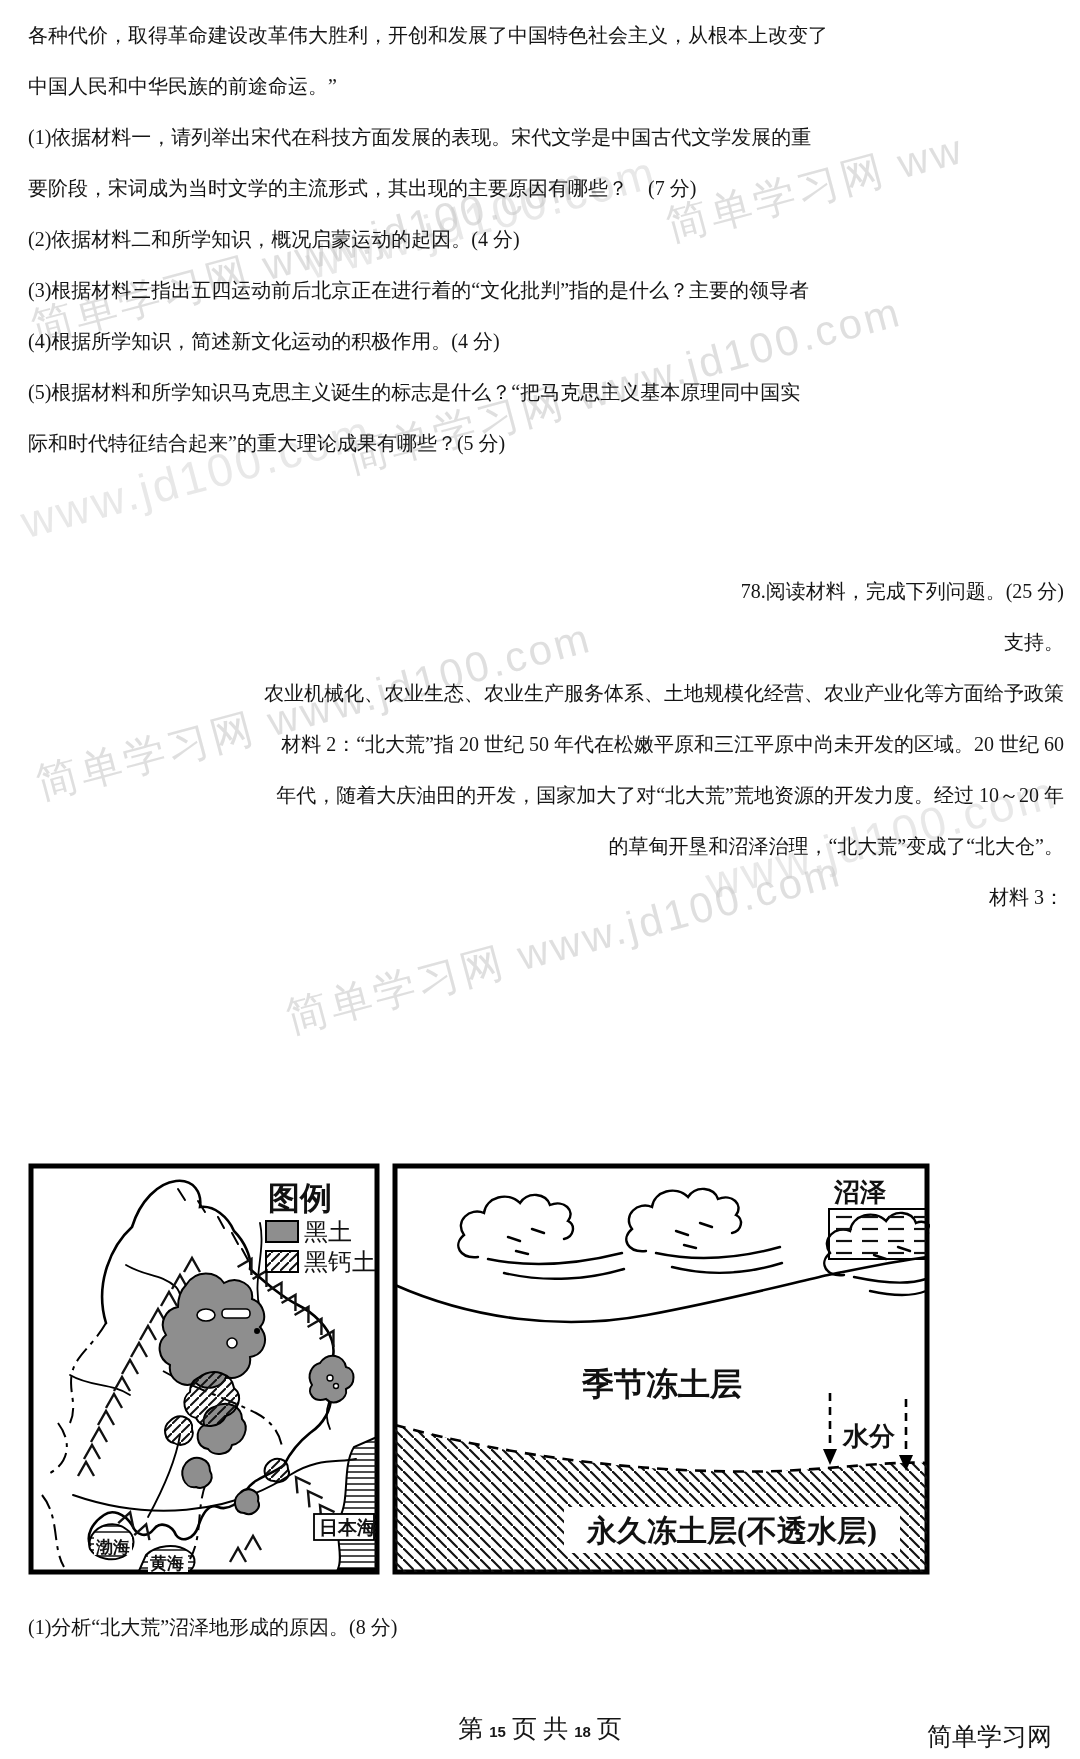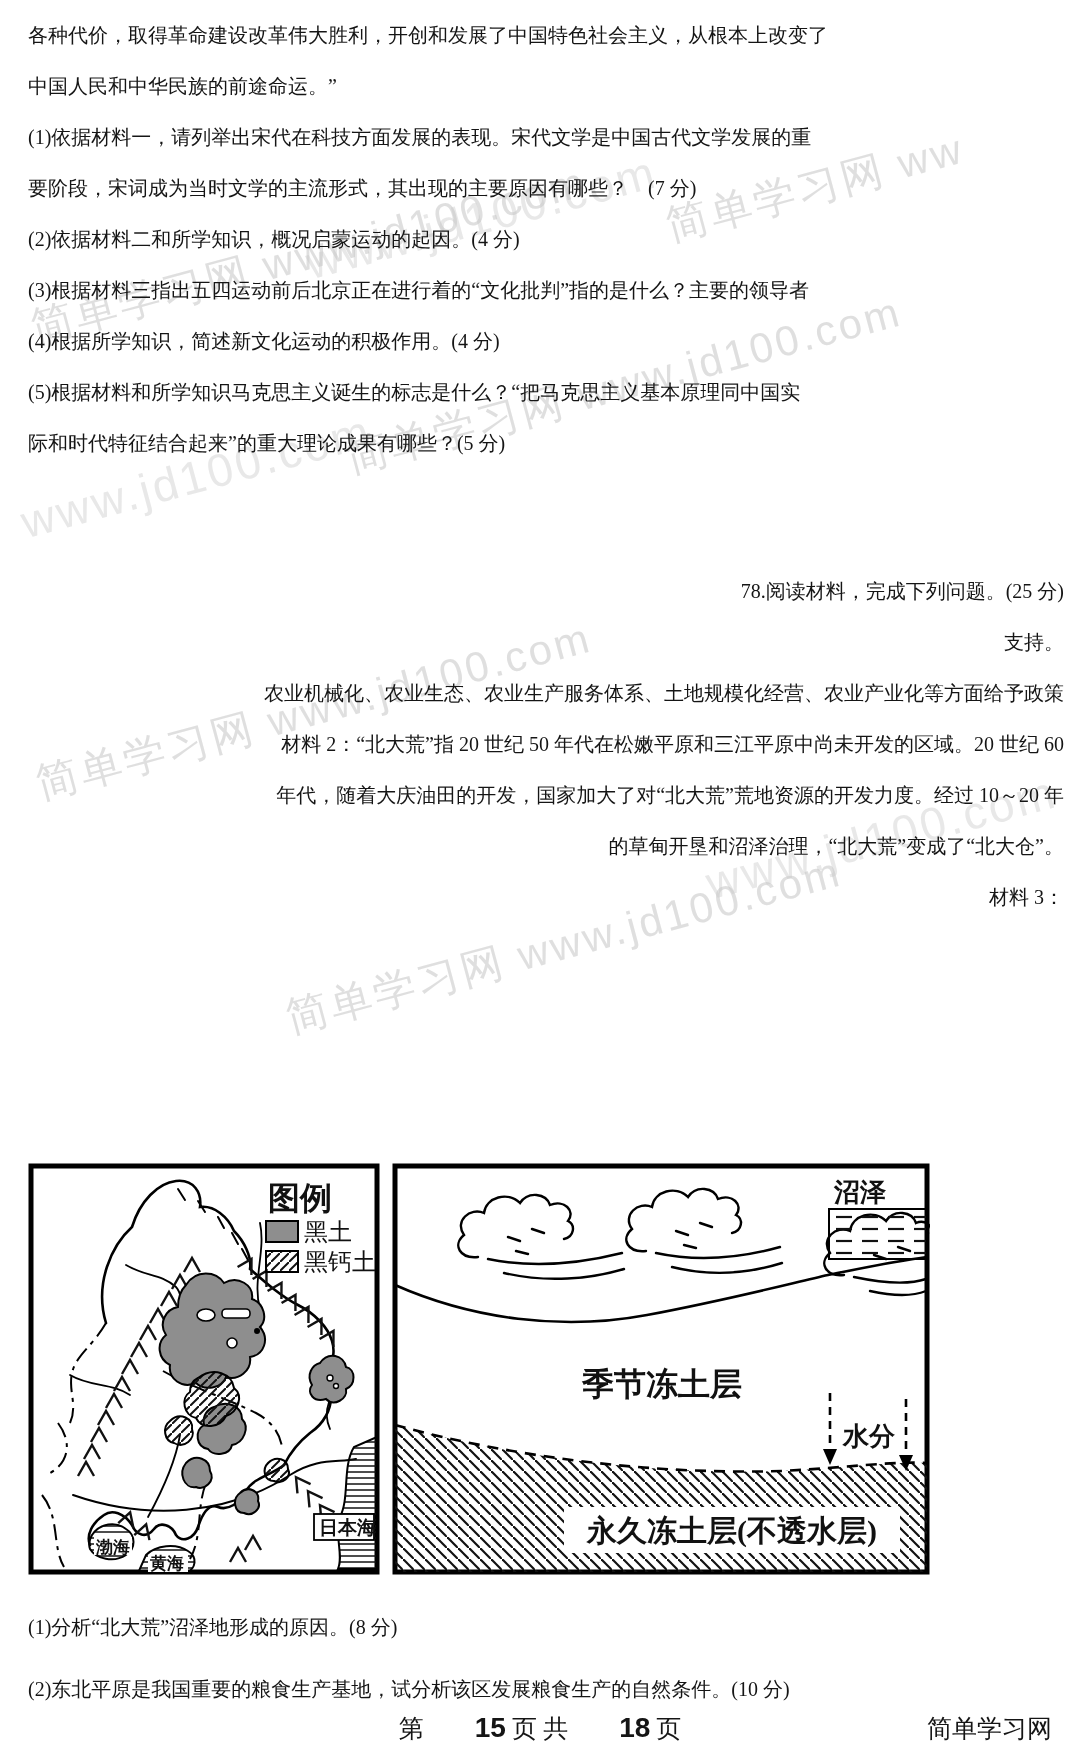--- a/index.html
+++ b/index.html
@@ -11,22 +11,22 @@
   .wm.sz42{font-size:42px;} .wm.sz46{font-size:46px;opacity:.4;}
   .block{position:absolute;left:28px;right:16px;z-index:1;}
   .tline{height:51px;line-height:51px;font-size:20px;white-space:nowrap;}
   .gap11{margin-top:11px;}
   .fig{position:absolute;top:1163px;z-index:1;}
   .fig-map{left:28px;} .fig-sec{left:392px;}
   svg text{font-family:"Liberation Serif","DejaVu Serif",serif;fill:#111;}
   .footer{position:absolute;left:28px;right:28px;top:1712px;height:40px;font-size:25px;z-index:2;}
   .footer .f-left{position:absolute;left:0;top:0;}
   .footer .f-center{position:absolute;left:50%;top:0;transform:translateX(-50%);white-space:nowrap;}
-  .footer .f-right{position:absolute;right:0;top:0;}
-  .footer .num{font-family:"Liberation Sans","DejaVu Sans",sans-serif;font-weight:bold;font-size:28px;padding:0 6px;margin-left:45px;}
+  .footer .f-right{position:absolute;right:0;top:8px;}
+  .footer .num{font-family:"Liberation Sans","DejaVu Sans",sans-serif;font-weight:bold;font-size:15px;padding:0 6px;}
 </style>
 </head>
 <body>
 
 <div class="page">
 
   <div class="wm sz42" style="left:660px;top:200px;">简单学习网 ww</div>
   <div class="wm sz46" style="left:300px;top:238px;">www.jd100.com</div>
   <div class="wm sz42" style="left:25px;top:302px;">简单学习网 www.jd100.com</div>
   <div class="wm sz42" style="left:340px;top:432px;">简单学习网 www.jd100.com</div>
@@ -222,21 +222,20 @@
       <rect x="448" y="254" width="58" height="34" fill="#fff" stroke="none"></rect>
       <text x="451" y="282" font-size="26" font-weight="bold">水分</text>
     </g>
 
     <rect x="172" y="344" width="336" height="46" fill="#fff" stroke="none"></rect>
     <text x="340" y="378" text-anchor="middle" font-size="30" font-weight="bold">永久冻土层(不透水层)</text>
   </svg>
 
   <div class="block" style="top:1602px;">
     <div class="tline">(1)分析“北大荒”沼泽地形成的原因。(8 分)</div>
-    <div class="tline gap11">(2)东北平原是我国重要的粮食生产基地，试分析该区发展粮食生产的自然条件。(10 分)</div>
   </div>
 
   <div class="footer">
     <span class="f-center"><span>第</span><span class="num">15</span><span>页 共</span><span class="num">18</span><span>页</span></span>
     <span class="f-right">简单学习网</span>
   </div>
 
 </div>
 
 </body></html>

